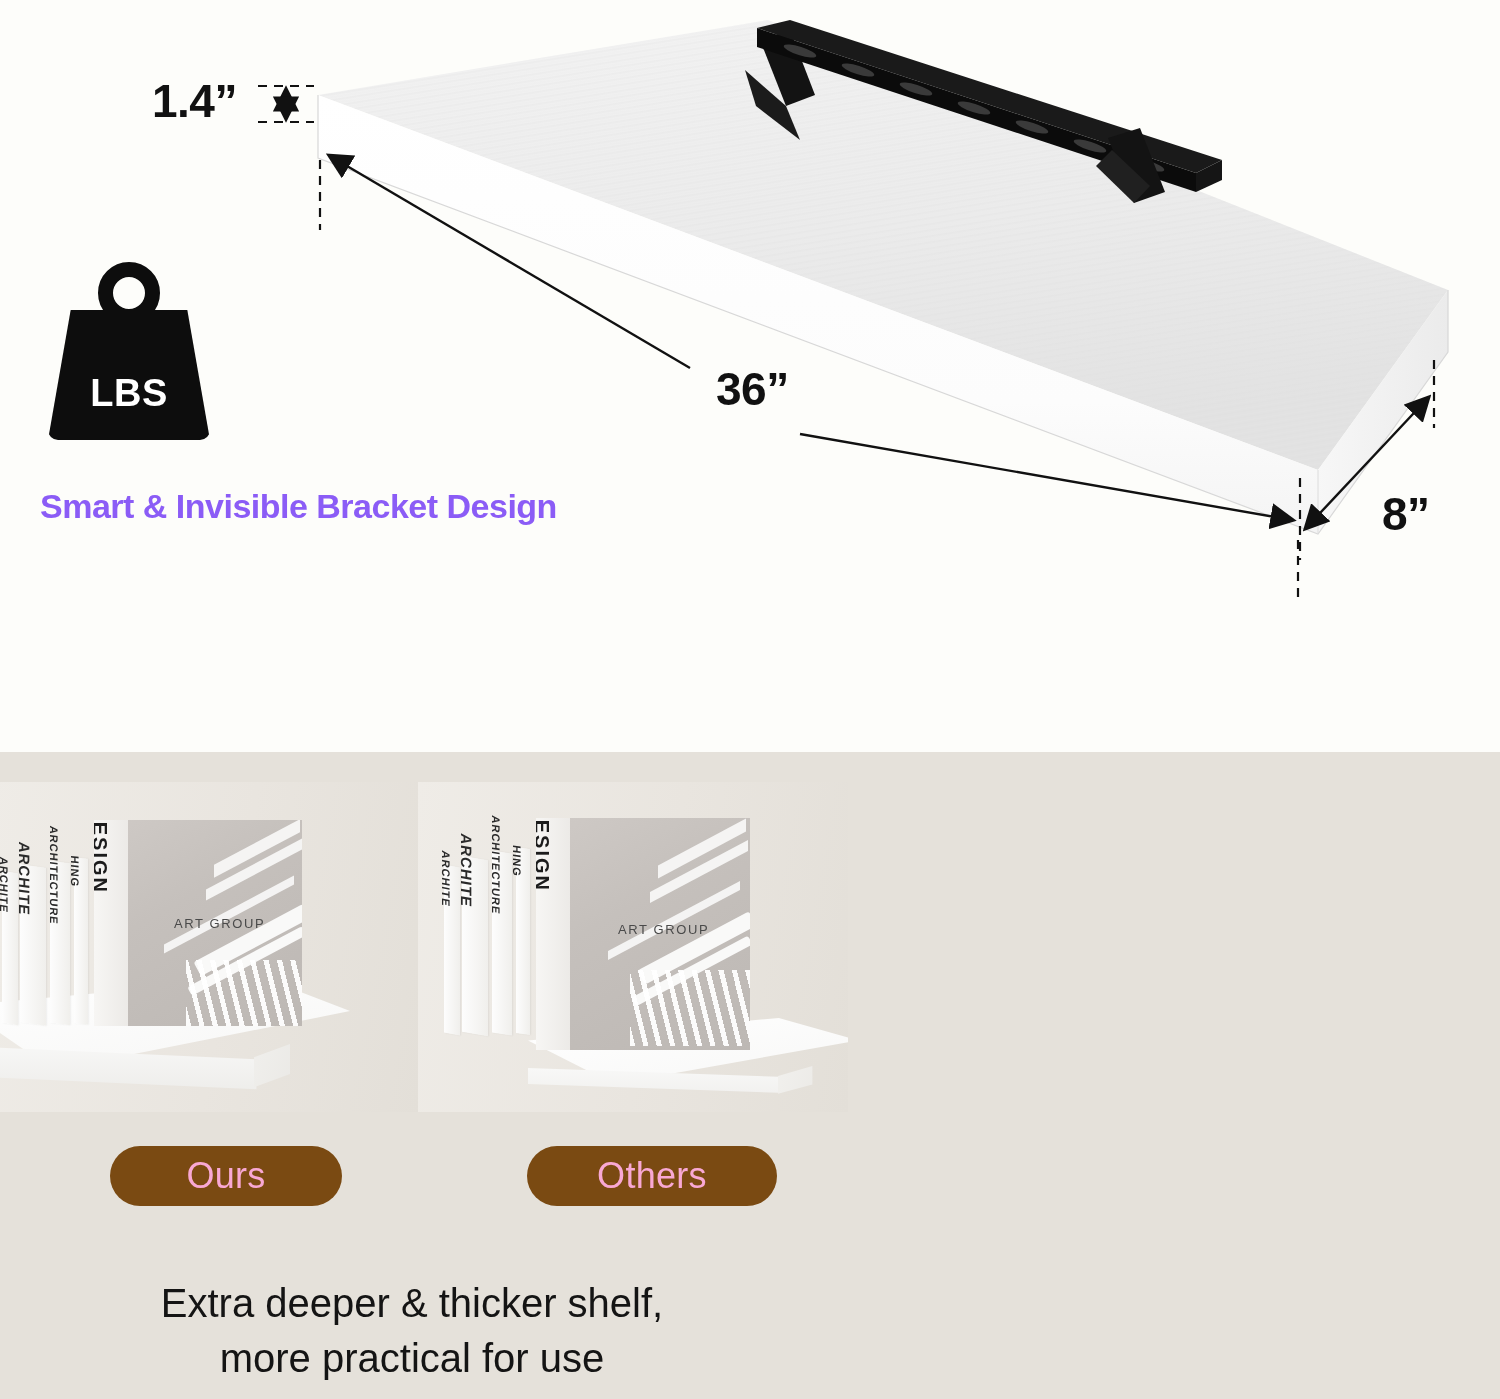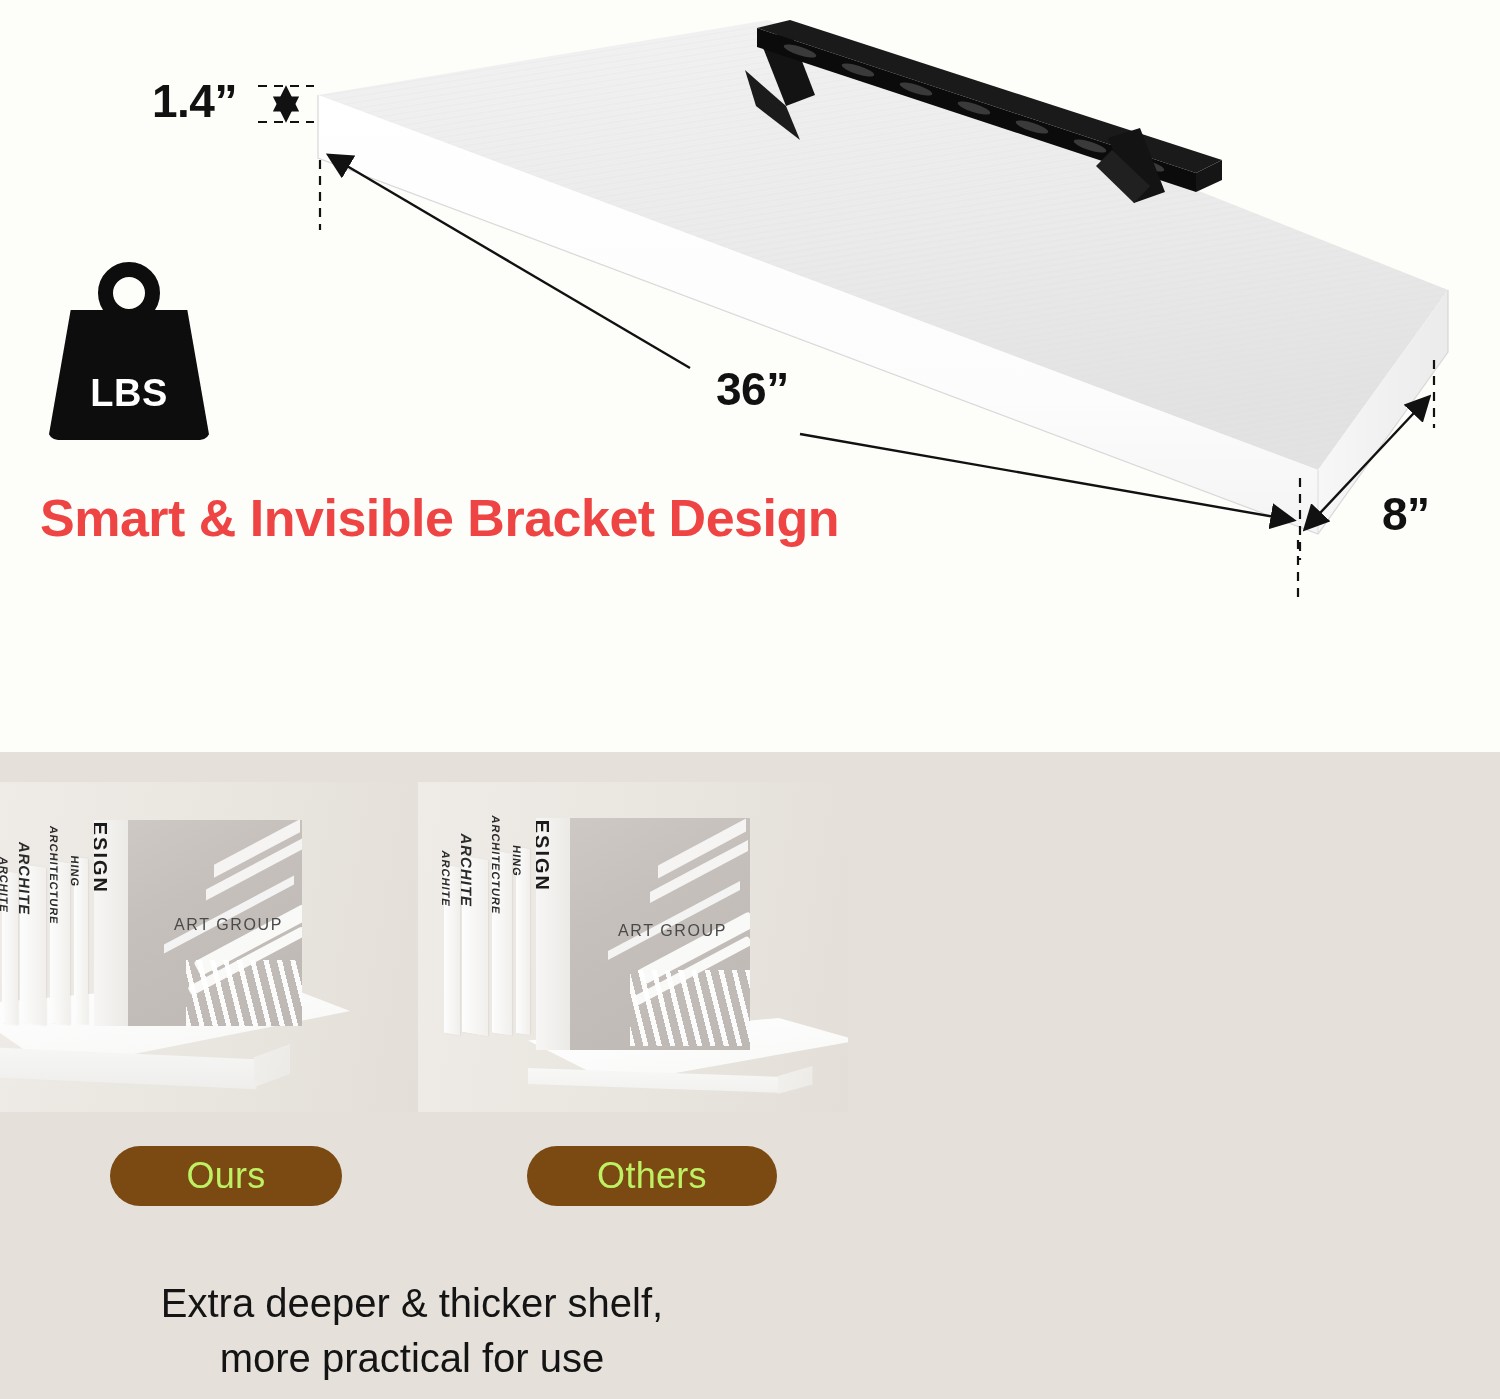--- a/index.html
+++ b/index.html
@@ -56,21 +56,21 @@
   }
   #weight-badge .unit {
     position:absolute; left:0; top:112px; width:162px;
     text-align:center; color:#fff; font-size:38px; font-weight:700;
     line-height:1; letter-spacing:0.5px;
   }
 
   
   #headline {
     position:absolute; left:40px; top:484px; width:900px;
-    font-size:52px; font-weight:700; color:#ef4444;
+    font-size:34px; font-weight:700; color:#8b5cf6;
     line-height:1.33; letter-spacing:-0.5px;
   }
   #headline .l2 { display:block; }
 
   
   #bottom-section {
     position:absolute; left:0; top:752px; width:1500px; height:647px;
     background:#e5e1da;
   }
 
@@ -120,40 +120,40 @@
   .bigbook .stair {
     position:absolute; background:rgba(255,255,255,.82);
     transform:skewY(-28deg);
   }
   .bigbook .rail {
     position:absolute; background:rgba(255,255,255,.9);
     transform:rotate(-28deg);
     border-radius:3px;
   }
   .bigbook .artlabel {
-    position:absolute; font-size:16px; color:#4a4a4a;
+    position:absolute; font-size:13px; color:#4a4a4a;
     letter-spacing:1.6px; white-space:nowrap;
   }
   .bigbook .spinestrip {
     position:absolute; left:0; top:0; bottom:0; width:34px;
     background:linear-gradient(90deg,#f7f6f4,#eceae7);
   }
   .bigbook .spinestrip span {
     position:absolute; left:50%; top:10px;
     transform:translateX(-50%) rotate(90deg);
     transform-origin:center top;
     font-size:20px; font-weight:700; color:#1c1c1c;
     letter-spacing:2px; white-space:nowrap;
   }
 
   
   .pill {
     position:absolute; top:1146px; height:60px;
     border-radius:30px; background:#7a4a12;
-    color:#bef264; font-size:36px; font-weight:400;
+    color:#f9a8d4; font-size:36px; font-weight:400;
     display:flex; align-items:center; justify-content:center;
     letter-spacing:0.3px;
   }
   #pill-ours   { left:110px; width:232px; }
   #pill-others { left:527px; width:250px; }
 
   
   #compare-caption {
     position:absolute; left:12px; top:1276px; width:800px;
     text-align:center; font-size:40px; color:#141414;

